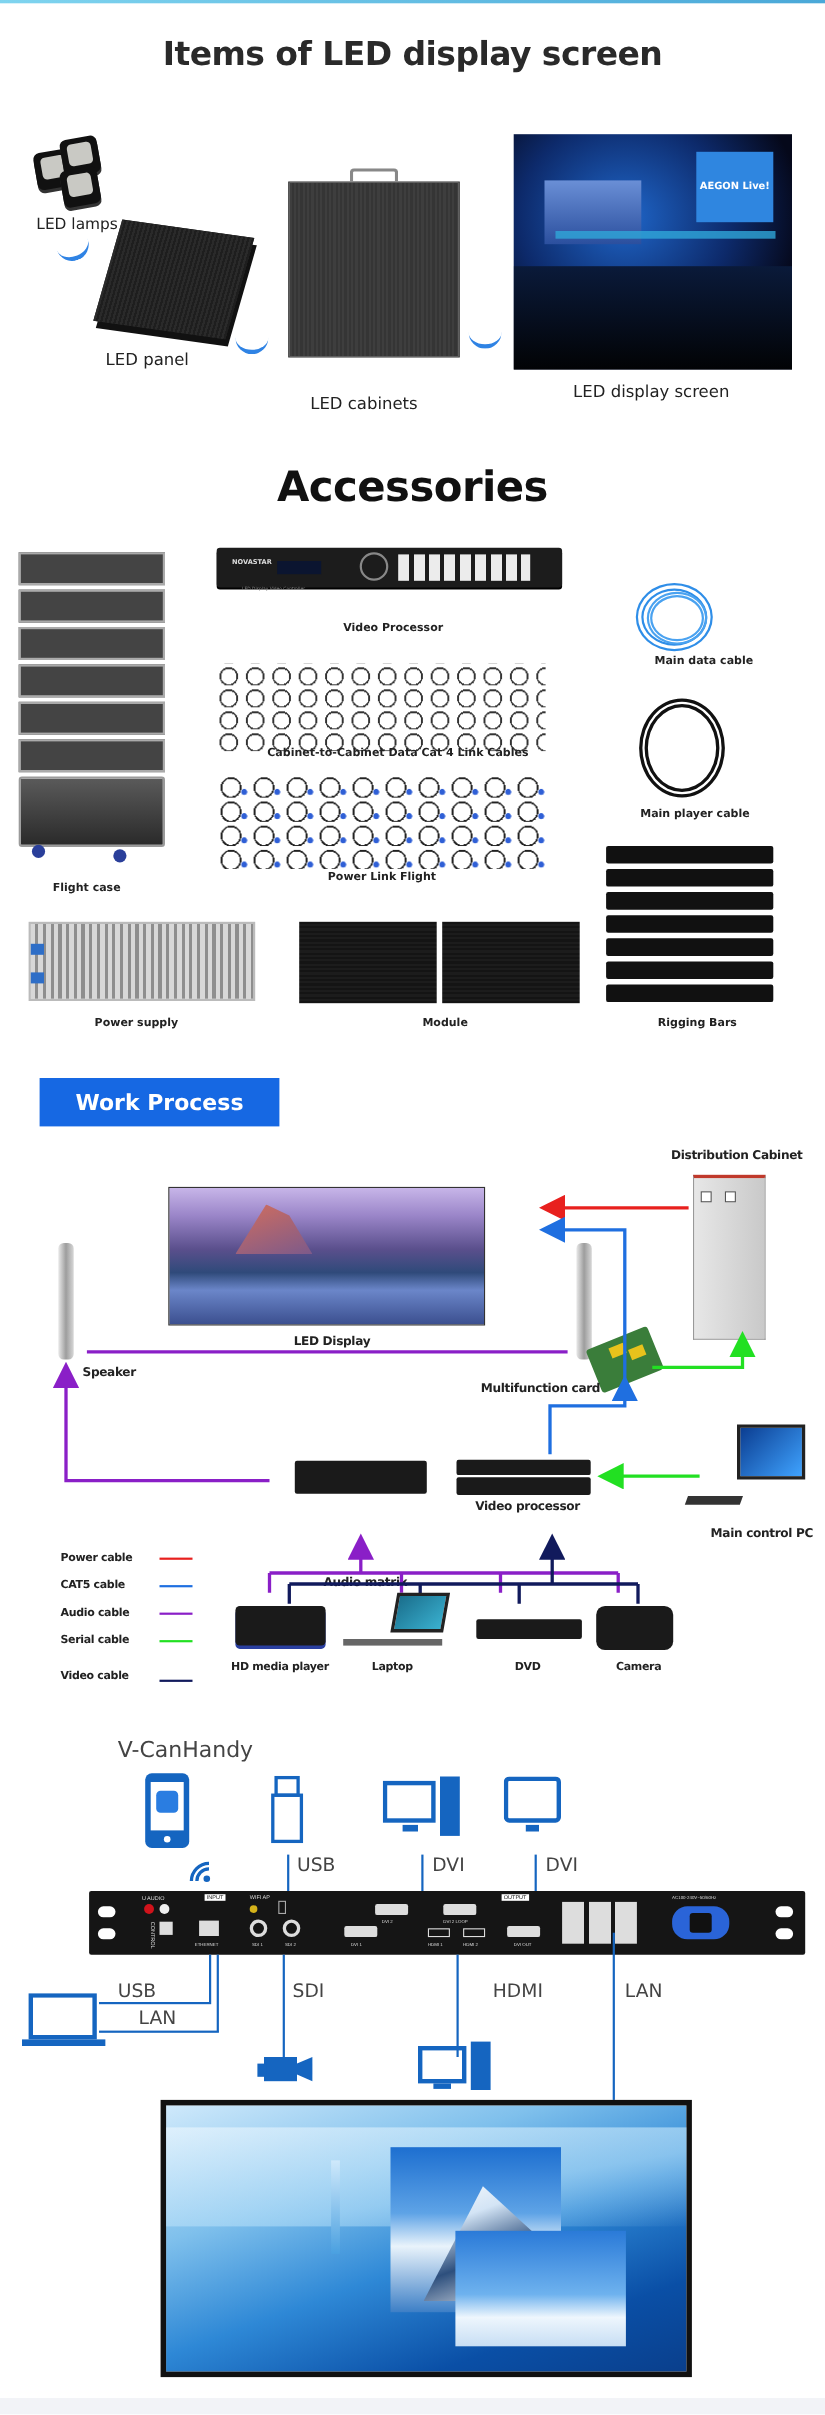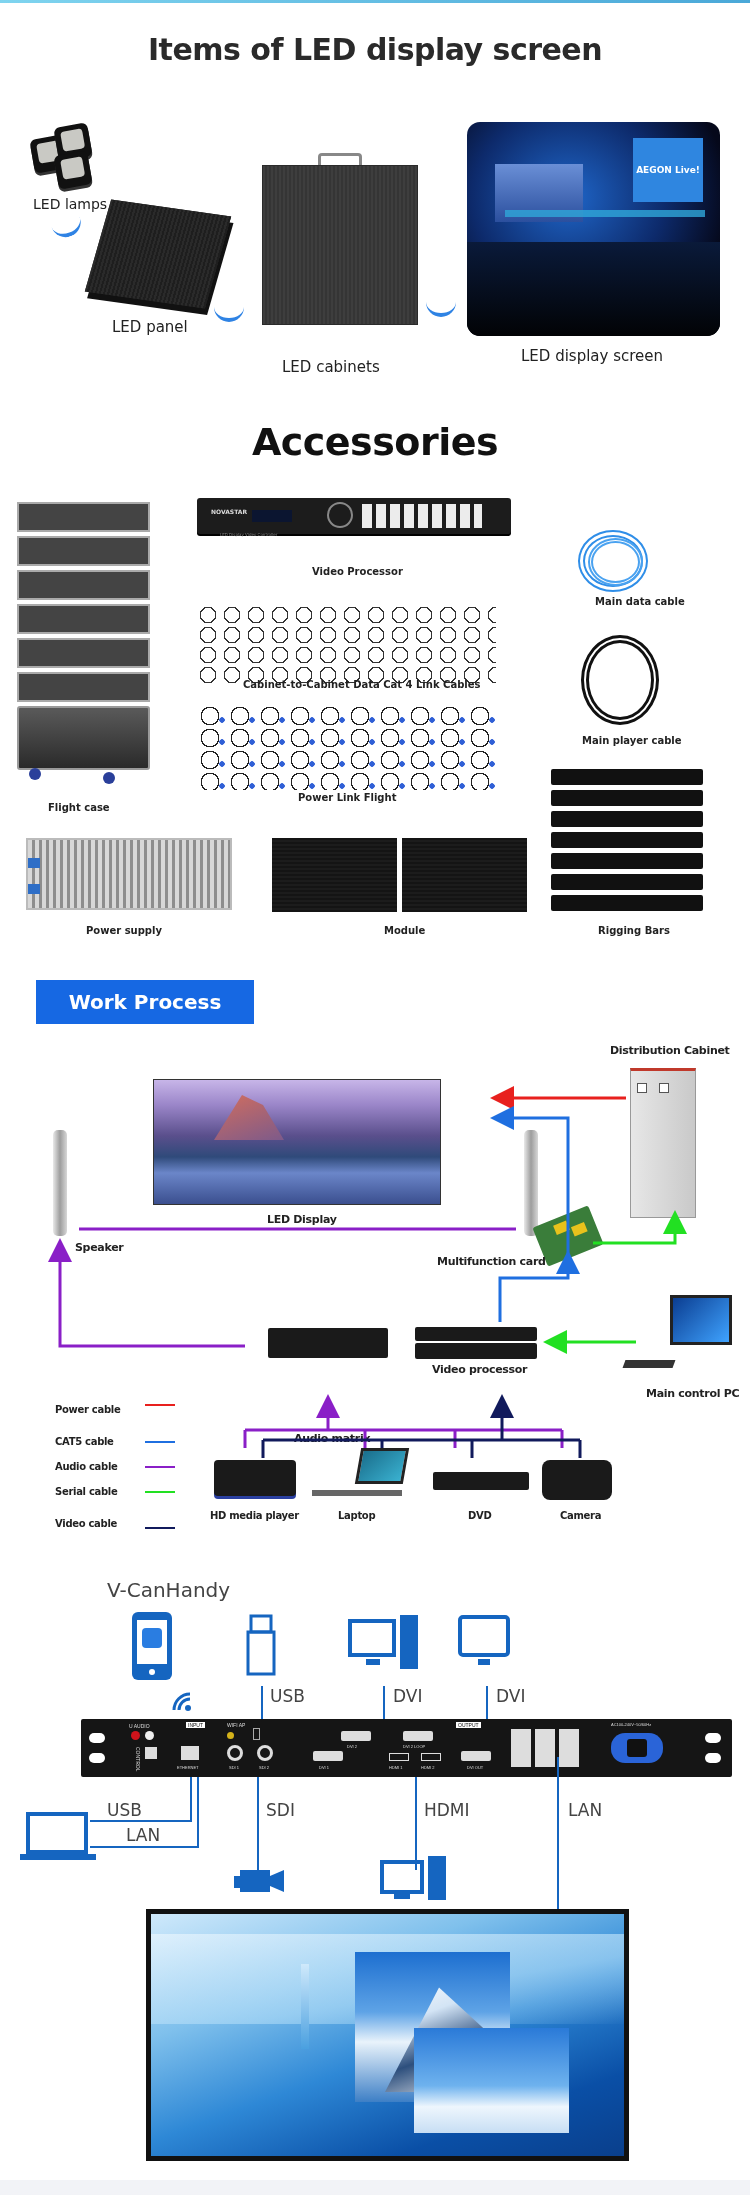--- a/index.html
+++ b/index.html
@@ -10,21 +10,21 @@
   .lbl { font-family: "DejaVu Sans", sans-serif; font-size: 15px; color: #222; white-space: nowrap; }
   .slbl { font-family: "DejaVu Sans", sans-serif; font-size: 10px; font-weight: bold; color: #222; white-space: nowrap; text-align: center; }
   .mlbl { font-family: "DejaVu Sans", sans-serif; font-size: 11px; font-weight: bold; color: #222; white-space: nowrap; letter-spacing: -0.3px; }
   .conn-lbl { font-family: "DejaVu Sans", sans-serif; font-size: 17px; color: #444; white-space: nowrap; }
 
   
   .lamp { width: 34px; height: 34px; background: #111; border-radius: 6px; transform: rotate(-10deg); box-shadow: 0 3px 0 #333; }
   .lamp::after { content: ""; position: absolute; left: 6px; top: 5px; width: 22px; height: 20px; background: #c9c9c4; border-radius: 4px; }
   .panel { background: repeating-linear-gradient(90deg,#2a2a2a 0 2px,#1e1e1e 2px 4px), #222; transform: skew(-16deg,8deg); box-shadow: 4px 6px 0 #111; }
   .cabinet { background: repeating-linear-gradient(90deg,#3e3e3e 0 2px,#353535 2px 4px); border: 1px solid #2b2b2b; }
-  .stage { background: radial-gradient(ellipse at 40% 35%, #1f66c9 0%, #0d2a6b 45%, #05081a 75%); overflow: hidden; border-radius: 13px; }
+  .stage { background: radial-gradient(ellipse at 40% 35%, #1f66c9 0%, #0d2a6b 45%, #05081a 75%); overflow: hidden; }
   .arrow-curve { width: 30px; height: 22px; border-bottom: 4px solid #2f83e4; border-radius: 0 0 40px 40px; }
 
   
   .case { background: linear-gradient(180deg,#5a5a5a 0,#2a2a2a 100%); border: 2px solid #9a9a9a; border-radius: 3px; }
   .case-lid { background: #444; border: 2px solid #aaa; }
   .rack { background: #1c1c1c; border-radius: 3px; box-shadow: 0 2px 0 #000; }
   .coil { border-radius: 50%; border: 3px solid #222; }
   .module { background: repeating-linear-gradient(0deg,#141414 0 2px,#1c1c1c 2px 4px); }
   .psu { background: repeating-linear-gradient(90deg,#d8d8d8 0 4px,#8e8e8e 4px 7px); border: 2px solid #bbb; }
   .rig { background: #111; border-radius: 2px; }
@@ -46,21 +46,21 @@
 
 <div class="abs" style="left:32px;top:125px;width:70px;height:70px;">
   <div class="abs lamp" style="left:0;top:12px;"></div>
   <div class="abs lamp" style="left:24px;top:0;"></div>
   <div class="abs lamp" style="left:24px;top:28px;"></div>
 </div>
 <div class="abs lbl" style="left:33px;top:196px;font-size:14px;">LED lamps</div>
 <div class="abs arrow-curve" style="left:52px;top:215px;transform:rotate(-20deg);"></div>
 
 <div class="abs panel" style="left:98px;top:208px;width:120px;height:92px;"></div>
-<div class="abs lbl" style="left:96px;top:318px;margin-left:16px;">LED panel</div>
+<div class="abs lbl" style="left:96px;top:318px;">LED panel</div>
 <div class="abs arrow-curve" style="left:214px;top:300px;"></div>
 
 <div class="abs" style="left:318px;top:153px;width:44px;height:12px;border:3px solid #888;border-bottom:none;border-radius:4px 4px 0 0;"></div>
 <div class="abs cabinet" style="left:262px;top:165px;width:156px;height:160px;"></div>
 <div class="abs lbl" style="left:282px;top:358px;">LED cabinets</div>
 <div class="abs arrow-curve" style="left:426px;top:295px;"></div>
 
 <div class="abs stage" style="left:467px;top:122px;width:253px;height:214px;">
   <div class="abs" style="left:28px;top:42px;width:88px;height:58px;background:linear-gradient(180deg,#6a8fd6,#2b4f9e);"></div>
   <div class="abs" style="left:166px;top:16px;width:70px;height:64px;background:#2f86e0;display:flex;align-items:center;justify-content:center;color:#fff;font-size:9px;font-weight:bold;font-family:'DejaVu Sans',sans-serif;">AEGON Live!</div>
@@ -200,21 +200,21 @@
 <svg class="abs" style="left:0;top:1380px;" width="750" height="120">
   <path d="M245,50 L562,50" stroke="#8a1fc7" stroke-width="3"></path>
   <path d="M245,50 L245,68 M365,50 L365,68 M455,50 L455,68 M562,50 L562,68" stroke="#8a1fc7" stroke-width="3"></path>
   <path d="M328,50 L328,26" stroke="#8a1fc7" stroke-width="3" marker-end="url(#ar-p)"></path>
   <path d="M263,60 L580,60" stroke="#111a5c" stroke-width="3"></path>
   <path d="M263,60 L263,78 M382,60 L382,78 M472,60 L472,78 M580,60 L580,78" stroke="#111a5c" stroke-width="3"></path>
   <path d="M502,60 L502,26" stroke="#111a5c" stroke-width="3" marker-end="url(#ar-n)"></path>
 </svg>
 
 <div class="abs" style="left:55px;top:1404px;width:120px;">
-  <div style="height:25px;display:flex;align-items:flex-start;justify-content:space-between;">
+  <div style="height:25px;display:flex;align-items:center;justify-content:space-between;">
     <span class="mlbl" style="font-size:10px;">Power cable</span>
     <span style="width:30px;height:2px;background:#e8201e;position:relative;"></span>
   </div>
   <div style="height:25px;display:flex;align-items:center;justify-content:space-between;">
     <span class="mlbl" style="font-size:10px;">CAT5 cable</span>
     <span style="width:30px;height:2px;background:#1f6fe0;"></span>
   </div>
   <div style="height:25px;display:flex;align-items:center;justify-content:space-between;">
     <span class="mlbl" style="font-size:10px;">Audio cable</span>
     <span style="width:30px;height:2px;background:#8a1fc7;"></span>
@@ -331,21 +331,21 @@
 
 <div class="abs" style="left:257px;top:1777px;width:2px;height:100px;background:#1565c0;"></div>
 <div class="abs conn-lbl" style="left:266px;top:1800px;">SDI</div>
 <svg class="abs" style="left:232px;top:1860px;" width="54" height="36">
   <rect x="8" y="10" width="30" height="22" fill="#1565c0"></rect>
   <path d="M38,16 L52,10 L52,32 L38,26 z" fill="#1565c0"></path>
   <rect x="2" y="16" width="8" height="12" fill="#1565c0"></rect>
 </svg>
 
 <div class="abs" style="left:415px;top:1777px;width:2px;height:93px;background:#1565c0;"></div>
-<div class="abs conn-lbl" style="left:424px;top:1800px;">HDMI</div>
+<div class="abs conn-lbl" style="left:448px;top:1800px;">HDMI</div>
 <svg class="abs" style="left:380px;top:1854px;" width="70" height="46">
   <rect x="2" y="8" width="40" height="30" fill="none" stroke="#1565c0" stroke-width="4"></rect>
   <rect x="14" y="40" width="16" height="5" fill="#1565c0"></rect>
   <rect x="48" y="2" width="18" height="44" fill="#1565c0"></rect>
 </svg>
 
 <div class="abs" style="left:557px;top:1757px;width:2px;height:152px;background:#1565c0;"></div>
 <div class="abs conn-lbl" style="left:568px;top:1800px;">LAN</div>
 
 <div class="abs hero" style="left:146px;top:1909px;width:483px;height:252px;">

